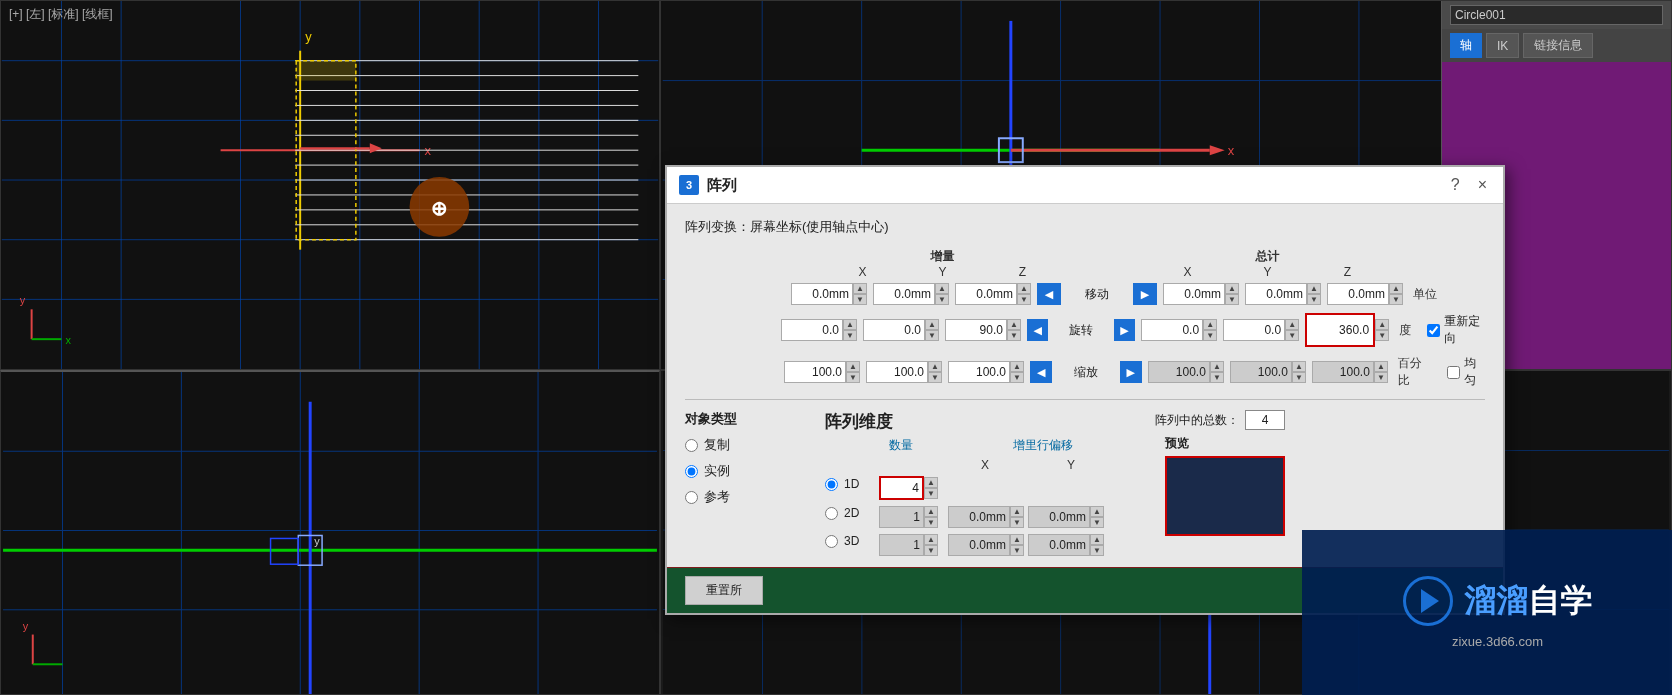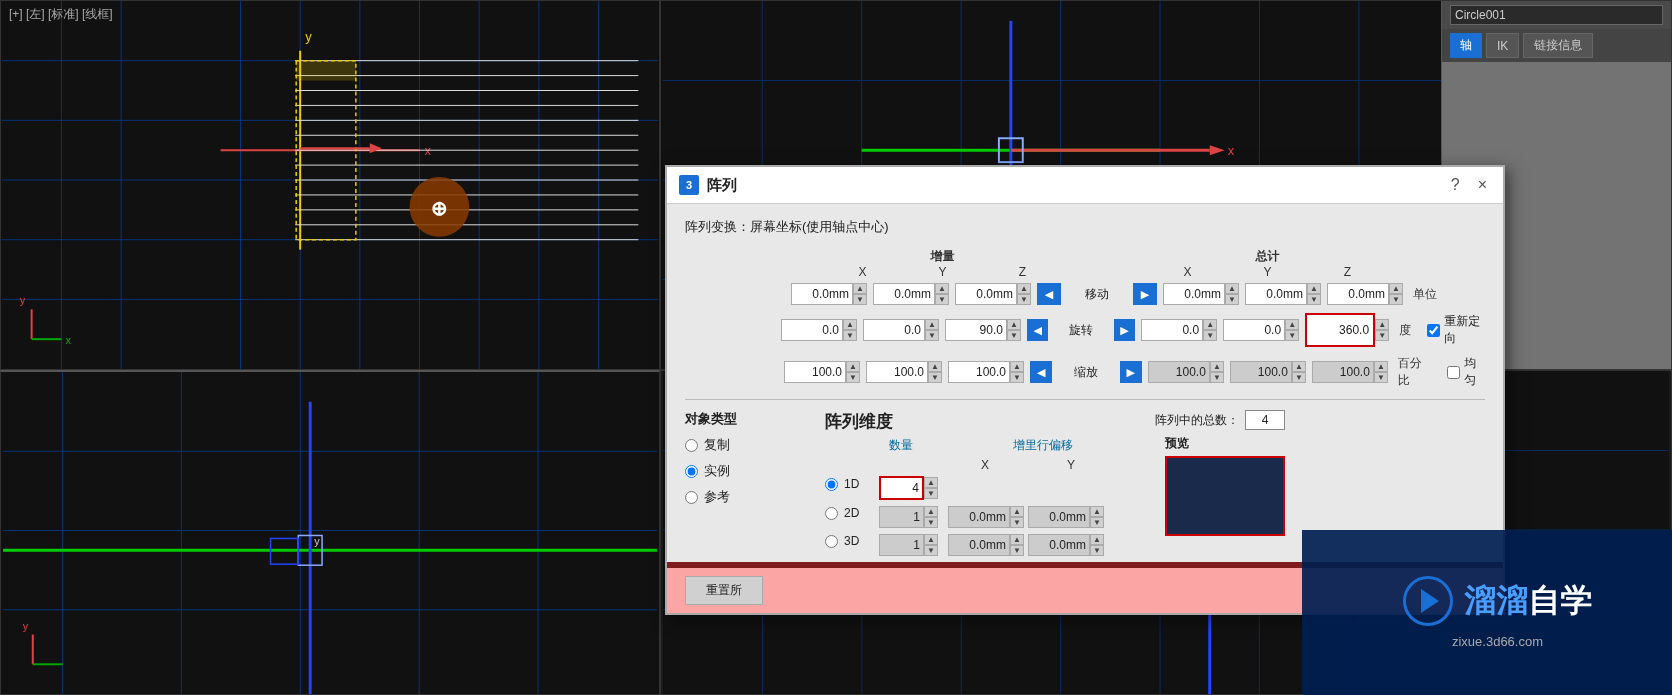--- a/index.html
+++ b/index.html
@@ -76,21 +76,21 @@
       overflow: hidden;
     }
 
     
     .property-panel {
       position: absolute;
       right: 0;
       top: 0;
       width: 230px;
       height: 370px;
-      background: #737373;
+      background: #701a75;
       border-left: 1px solid #555;
       display: flex;
       flex-direction: column;
     }
 
     .prop-title-bar {
       background: #4a4a4a;
       padding: 4px 8px;
       display: flex;
       gap: 4px;
@@ -365,22 +365,22 @@
       font-size: 12px;
       color: #222;
       cursor: pointer;
     }
 
     .dialog-footer {
       padding: 8px 18px;
       display: flex;
       justify-content: flex-start;
       gap: 8px;
-      border-top: 6px solid #7f1d1d;
-      background: #fca5a5;
+      border-top: 1px solid #7f1d1d;
+      background: #14532d;
     }
 
     .footer-btn {
       background: #d0d0d0;
       border: 1px solid #aaa;
       padding: 5px 20px;
       font-size: 12px;
       cursor: pointer;
       color: #222;
     }

